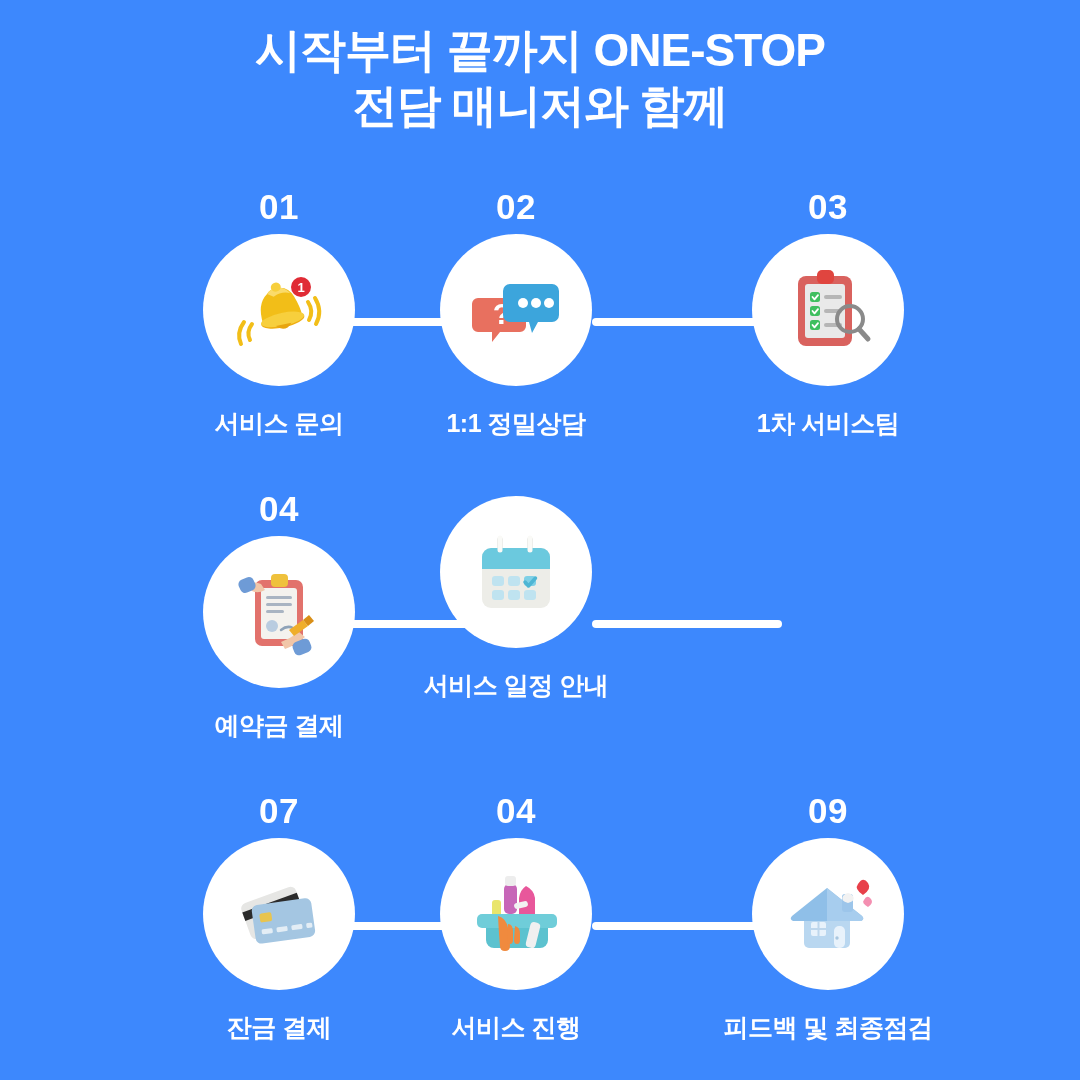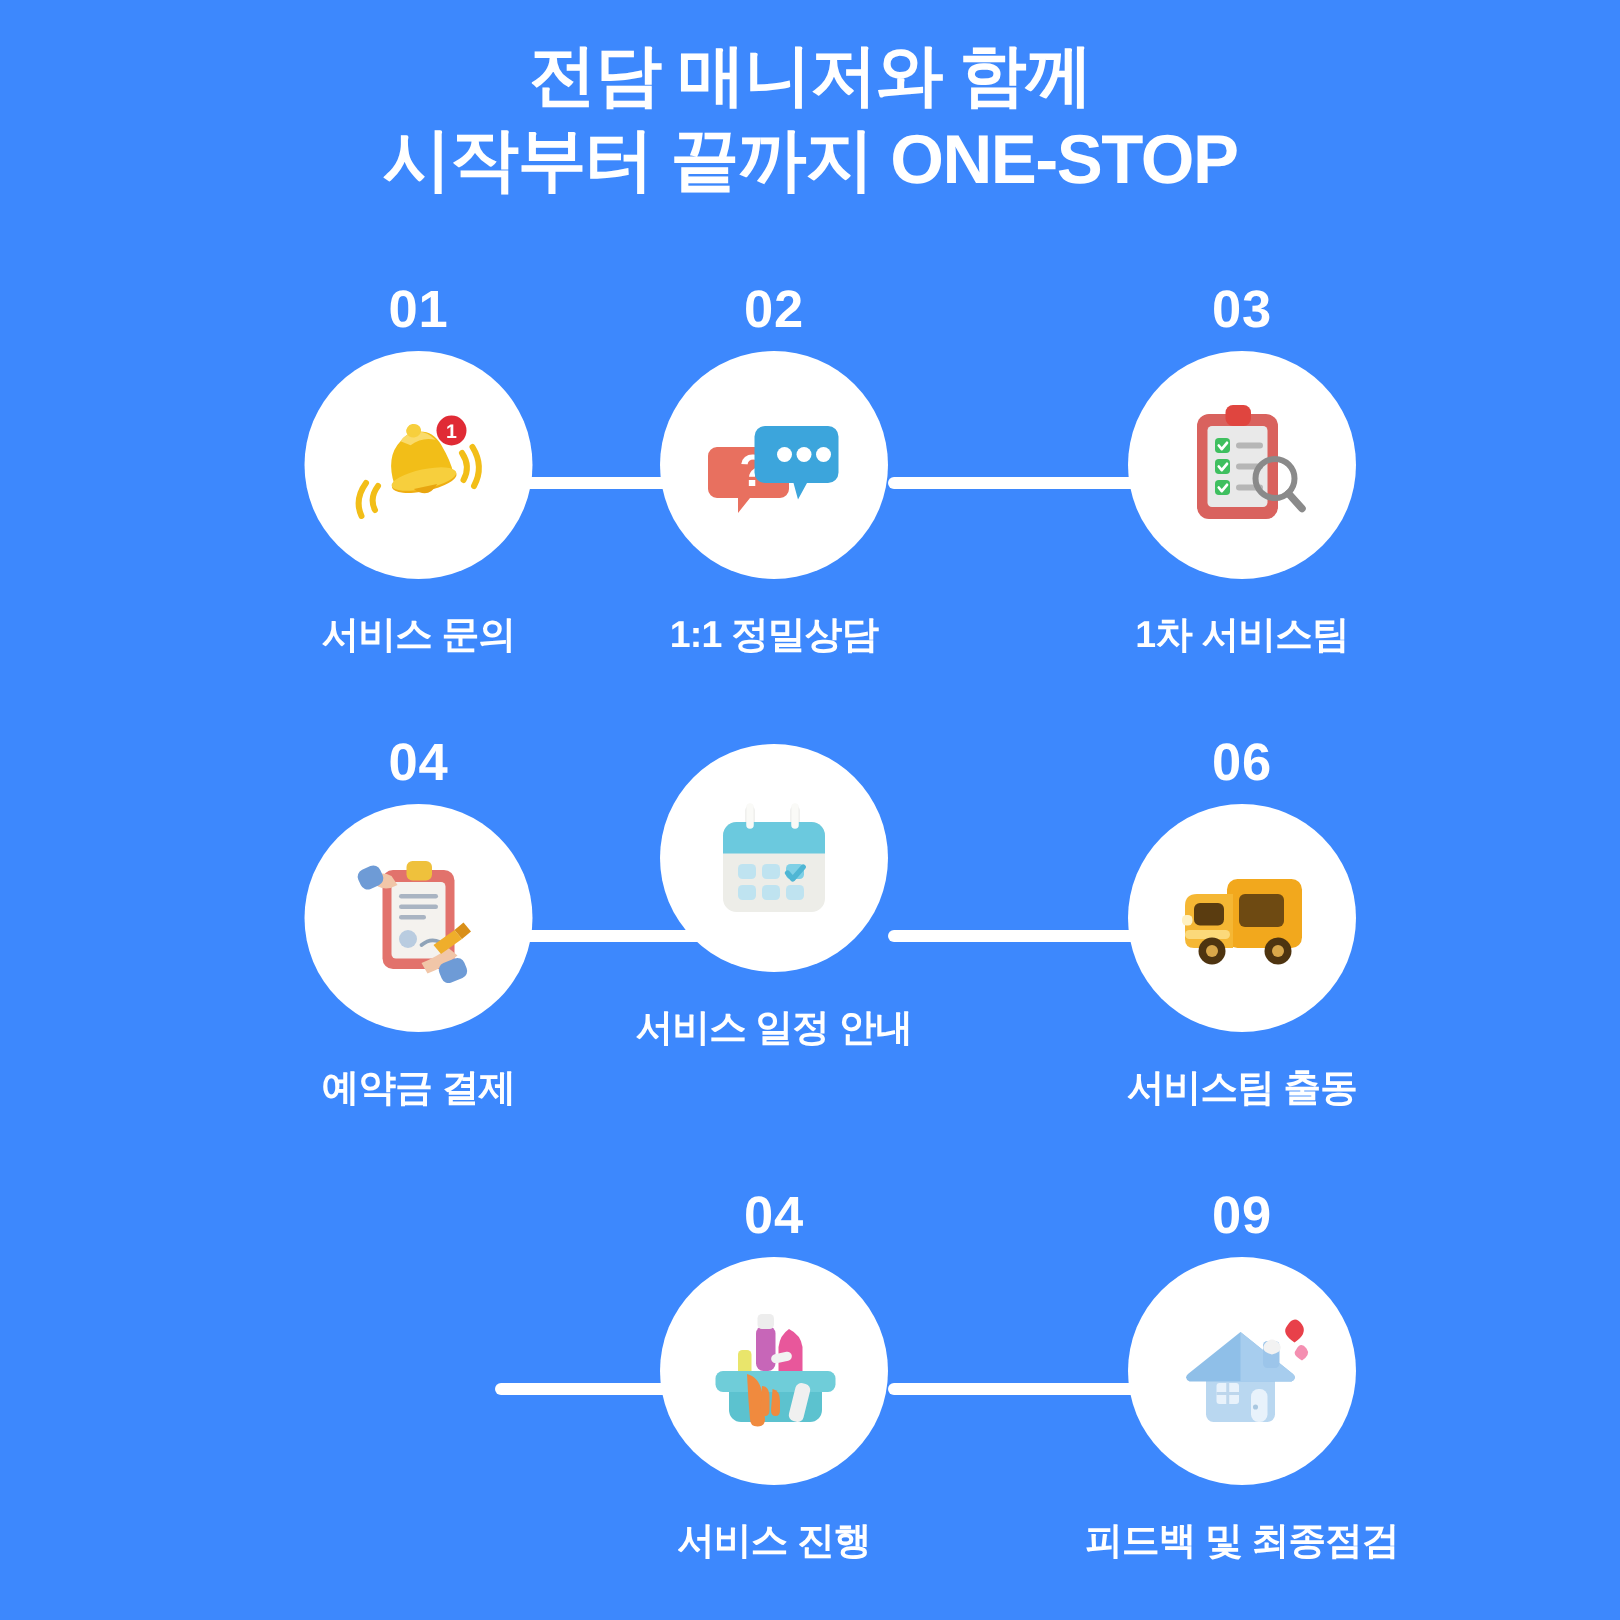--- a/index.html
+++ b/index.html
@@ -98,22 +98,22 @@
     letter-spacing: -0.5px;
     white-space: nowrap;
   }
 
   svg { display: block; overflow: visible; }
 </style>
 </head>
 <body>
 
 <div class="title-block">
+  <div class="title-line title-line-2">시작부터 끝까지 ONE-STOP</div>
   <div class="title-line">전담 매니저와 함께</div>
-  <div class="title-line title-line-2">시작부터 끝까지 ONE-STOP</div>
 </div>
 
 <div class="steps">
 
   <div class="step-row">
     <div class="connector c1"></div>
     <div class="connector c2"></div>
 
     <div class="step col1">
       <div class="step-number">01</div>
@@ -238,46 +238,50 @@
             <g stroke="#FAFAF7" stroke-width="5" fill="none" stroke-linecap="round">
               <path d="M32 14 v12"></path>
               <path d="M62 14 v12"></path>
             </g>
           </svg>
         </div>
       </div>
       <div class="step-label">서비스 일정 안내</div>
     </div>
 
-    <div class="step col3">
-      <div class="step-number">06</div>
-      <div class="step-circle">
-        <div class="step-icon">
-          <svg viewBox="0 0 96 96" width="96" height="96">
-            <rect x="38" y="22" width="50" height="46" rx="7" fill="#F2A81D"></rect>
-            <path d="M10 40 q0 -8 8 -8 h24 v36 h-26 q-6 0 -6 -6 z" fill="#F5B734"></path>
-            <rect x="46" y="32" width="30" height="22" rx="4" fill="#6E4A12"></rect>
-            <rect x="16" y="38" width="20" height="15" rx="4" fill="#5A3C10"></rect>
-            <rect x="10" y="56" width="30" height="6" rx="3" fill="#FBD97A"></rect>
-            <circle cx="28" cy="70" r="9" fill="#4E3410"></circle>
-            <circle cx="28" cy="70" r="4" fill="#D9A74A"></circle>
-            <circle cx="72" cy="70" r="9" fill="#4E3410"></circle>
-            <circle cx="72" cy="70" r="4" fill="#D9A74A"></circle>
-            <rect x="8" y="46" width="7" height="7" rx="3" fill="#FFF1C2"></rect>
-          </svg>
-        </div>
-      </div>
-      <div class="step-label">서비스팀 출동</div>
-    </div>
   </div>
 
   <div class="step-row">
     <div class="connector c1"></div>
     <div class="connector c2"></div>
 
+    <div class="step col1">
+      <div class="step-number">07</div>
+      <div class="step-circle">
+        <div class="step-icon">
+          <svg viewBox="0 0 96 96" width="96" height="96">
+            <g transform="rotate(-20 48 48)">
+              <rect x="14" y="26" width="58" height="38" rx="6" fill="#E6E6E4"></rect>
+              <rect x="14" y="34" width="58" height="9" fill="#2B2B2B"></rect>
+            </g>
+            <g transform="rotate(-8 48 52)">
+              <rect x="22" y="36" width="60" height="39" rx="6" fill="#A4C6E2"></rect>
+              <rect x="29" y="45" width="12" height="9" rx="2" fill="#E8C44F"></rect>
+              <g fill="#E3EDF5">
+                <rect x="29" y="61" width="11" height="5" rx="1.5"></rect>
+                <rect x="44" y="61" width="11" height="5" rx="1.5"></rect>
+                <rect x="59" y="61" width="11" height="5" rx="1.5"></rect>
+                <rect x="74" y="61" width="6" height="5" rx="1.5"></rect>
+              </g>
+            </g>
+          </svg>
+        </div>
+      </div>
+      <div class="step-label">잔금 결제</div>
+    </div>
 
     <div class="step col2">
       <div class="step-number">04</div>
       <div class="step-circle">
         <div class="step-icon">
           <svg viewBox="0 0 96 96" width="96" height="96">
             <rect x="36" y="18" width="13" height="30" rx="5" fill="#C766B8"></rect>
             <rect x="37" y="10" width="11" height="10" rx="3" fill="#EDEDED"></rect>
             <path d="M58 20 q8 4 9 12 v18 h-16 v-18 q1 -8 7 -12 z" fill="#E8579B"></path>
             <rect x="46" y="36" width="14" height="6" rx="3" fill="#F2F2F2" transform="rotate(-12 53 39)"></rect>

